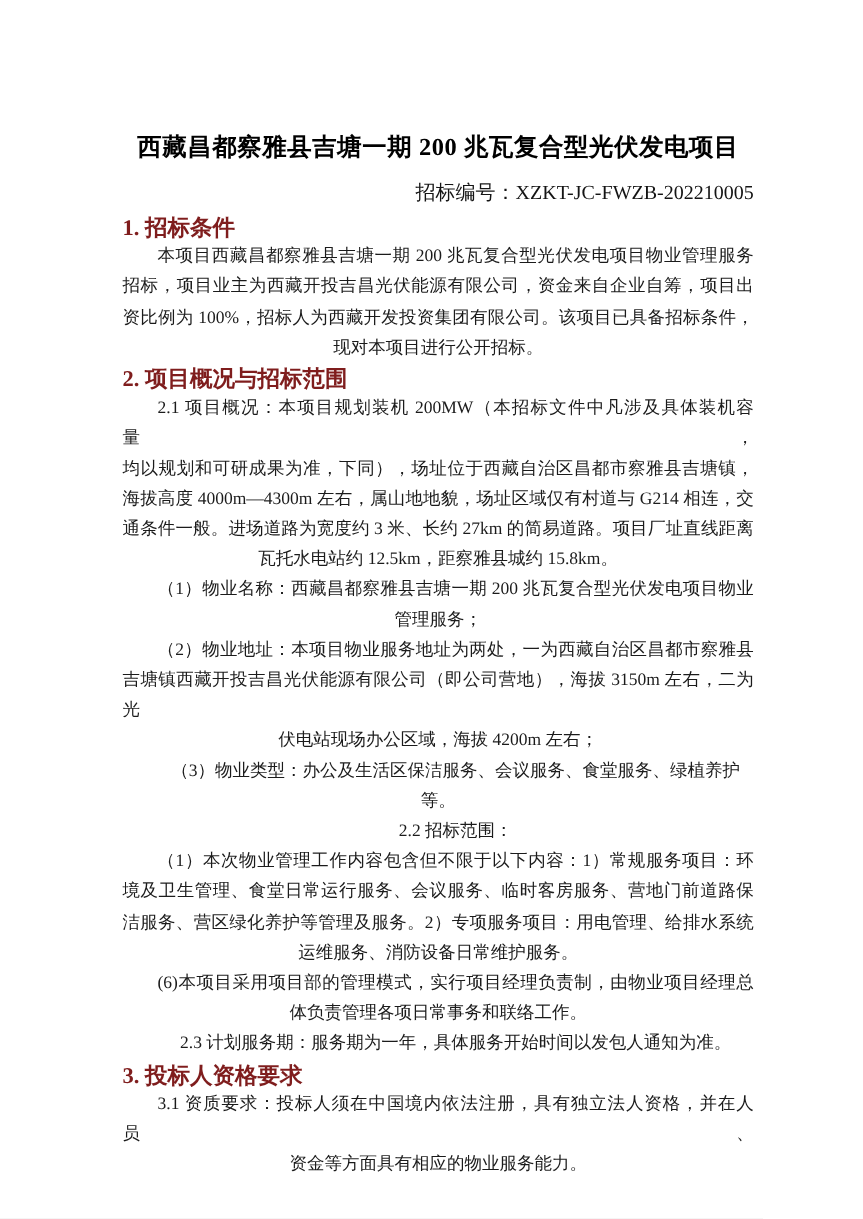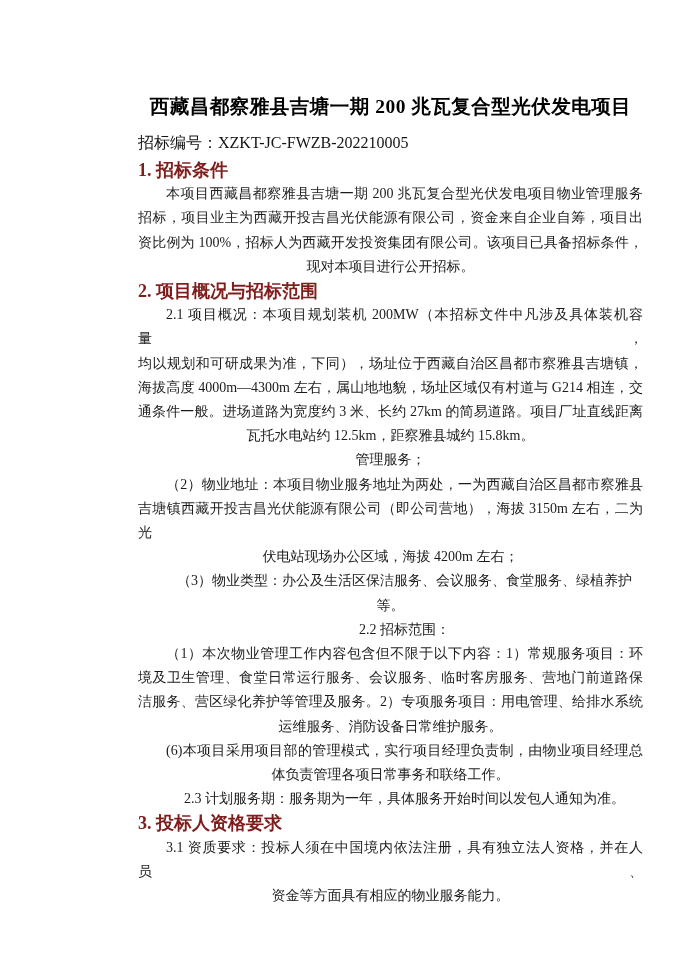--- a/index.html
+++ b/index.html
@@ -10,38 +10,37 @@
     height: 975px;
     background: #ffffff;
     margin: 0 auto;
     overflow: hidden;
     font-family: "Liberation Serif", "DejaVu Serif", serif;
     color: #1b1b1b;
   }
   .doc {
     position: absolute;
     left: 98px;
-    top: 4px;
+    top: 16px;
     width: 505px;
-    margin-left: 40px;
   }
   .title {
     margin-top: 0;
     font-size: 19.5px;
     font-weight: bold;
     color: #000000;
     line-height: 42px;
     text-align: center;
     letter-spacing: 0.5px;
   }
   .title:first-child { margin-top: 82px; }
   .subtitle {
     font-size: 16px;
     line-height: 30px;
-    text-align: left;
+    text-align: right;
     color: #141414;
   }
   .body-flow { width: 505px; }
   .h {
     font-size: 18px;
     font-weight: bold;
     color: #7f1d1d;
     line-height: 24.2px;
     white-space: nowrap;
   }
@@ -69,20 +68,21 @@
         <div class="ln ind fill">本项目西藏昌都察雅县吉塘一期 200 兆瓦复合型光伏发电项目物业管理服务</div>
         <div class="ln fill">招标，项目业主为西藏开投吉昌光伏能源有限公司，资金来自企业自筹，项目出</div>
         <div class="ln fill">资比例为 100%，招标人为西藏开发投资集团有限公司。该项目已具备招标条件，</div>
         <div class="ln">现对本项目进行公开招标。</div>
         <div class="h">2. 项目概况与招标范围</div>
         <div class="ln ind fill">2.1 项目概况：本项目规划装机 200MW（本招标文件中凡涉及具体装机容量，</div>
         <div class="ln fill">均以规划和可研成果为准，下同），场址位于西藏自治区昌都市察雅县吉塘镇，</div>
         <div class="ln fill">海拔高度 4000m—4300m 左右，属山地地貌，场址区域仅有村道与 G214 相连，交</div>
         <div class="ln fill">通条件一般。进场道路为宽度约 3 米、长约 27km 的简易道路。项目厂址直线距离</div>
         <div class="ln">瓦托水电站约 12.5km，距察雅县城约 15.8km。</div>
+        <div class="ln ind fill">（1）物业名称：西藏昌都察雅县吉塘一期 200 兆瓦复合型光伏发电项目物业</div>
         <div class="ln">管理服务；</div>
         <div class="ln ind fill">（2）物业地址：本项目物业服务地址为两处，一为西藏自治区昌都市察雅县</div>
         <div class="ln fill">吉塘镇西藏开投吉昌光伏能源有限公司（即公司营地），海拔 3150m 左右，二为光</div>
         <div class="ln">伏电站现场办公区域，海拔 4200m 左右；</div>
         <div class="ln ind">（3）物业类型：办公及生活区保洁服务、会议服务、食堂服务、绿植养护等。</div>
         <div class="ln ind">2.2 招标范围：</div>
         <div class="ln ind fill">（1）本次物业管理工作内容包含但不限于以下内容：1）常规服务项目：环</div>
         <div class="ln fill">境及卫生管理、食堂日常运行服务、会议服务、临时客房服务、营地门前道路保</div>
         <div class="ln fill">洁服务、营区绿化养护等管理及服务。2）专项服务项目：用电管理、给排水系统</div>
         <div class="ln">运维服务、消防设备日常维护服务。</div>

